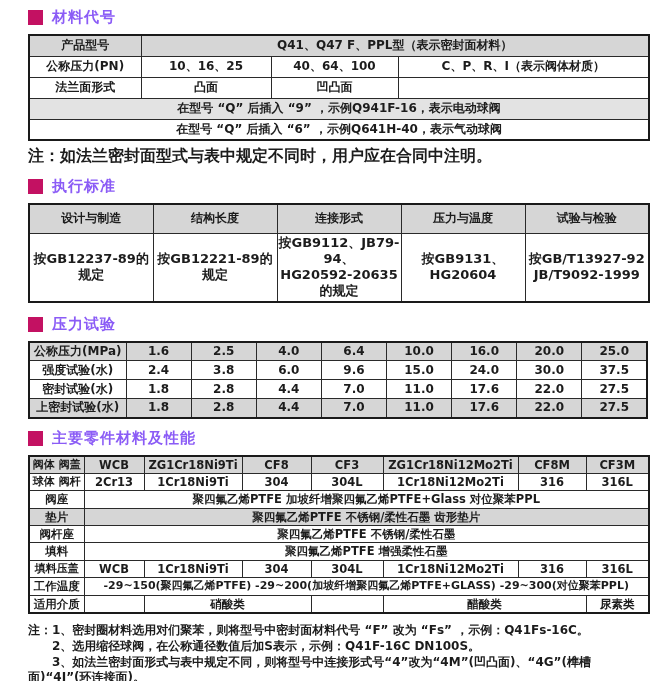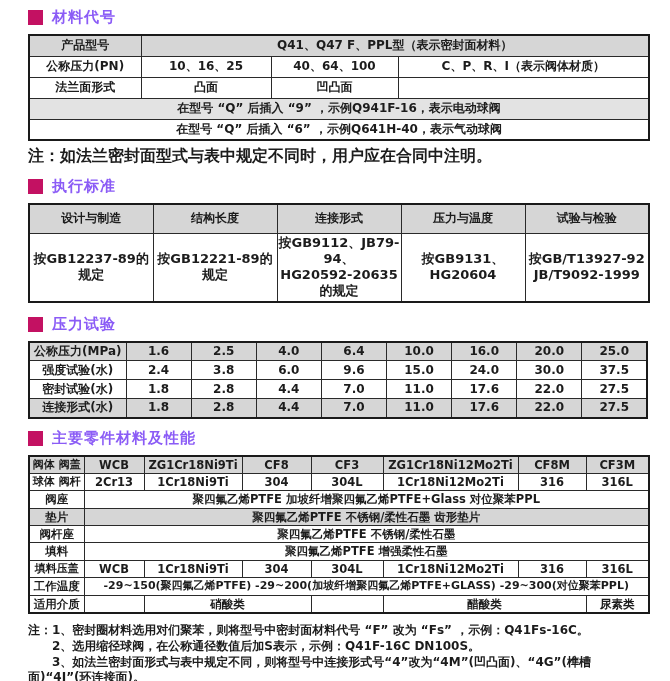--- a/index.html
+++ b/index.html
@@ -166,21 +166,21 @@
     <td>1.8</td>
     <td>2.8</td>
     <td>4.4</td>
     <td>7.0</td>
     <td>11.0</td>
     <td>17.6</td>
     <td>22.0</td>
     <td>27.5</td>
   </tr>
   <tr class="gray">
-    <td>连接形式(水)</td>
+    <td>上密封试验(水)</td>
     <td>1.8</td>
     <td>2.8</td>
     <td>4.4</td>
     <td>7.0</td>
     <td>11.0</td>
     <td>17.6</td>
     <td>22.0</td>
     <td>27.5</td>
   </tr>
 </tbody>

